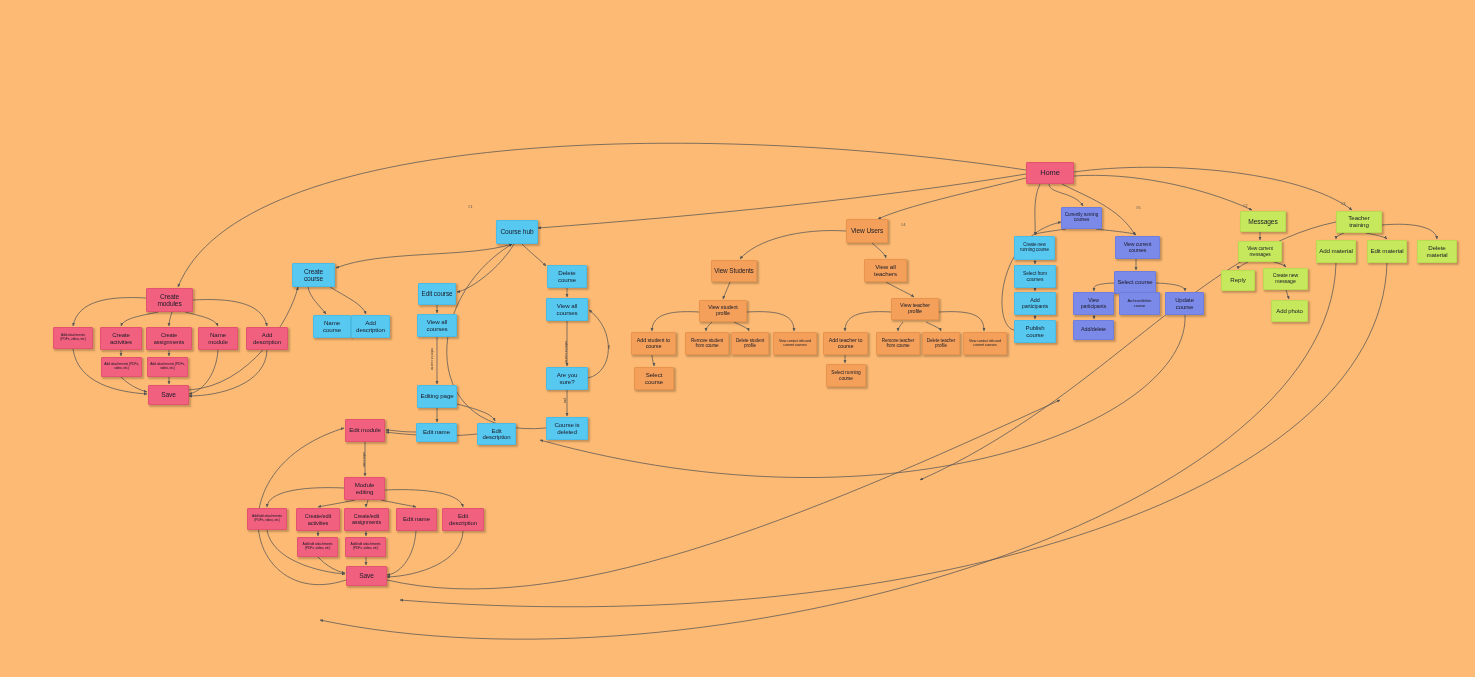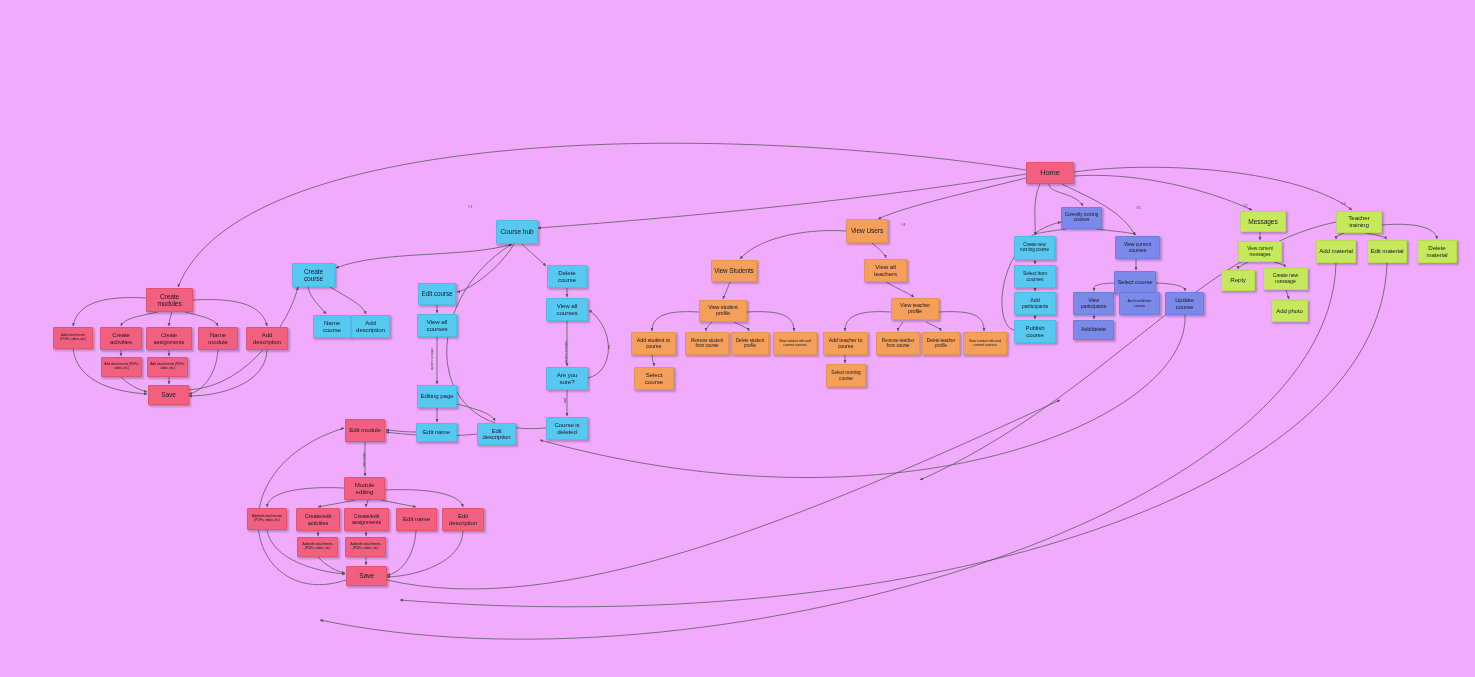--- a/index.html
+++ b/index.html
@@ -6,21 +6,21 @@
   * { box-sizing: border-box; }
   html, body {
     margin: 0; padding: 0;
     background: #ffffff;
     font-family: "Liberation Sans", sans-serif;
   }
   #canvas {
     position: relative;
     width: 1475px;
     height: 677px;
-    background: #f0abfc;
+    background: #fdba74;
     overflow: hidden;
   }
   #edge-layer {
     position: absolute;
     left: 0; top: 0;
     width: 1475px; height: 677px;
     pointer-events: none;
   }
   .node {
     position: absolute;

